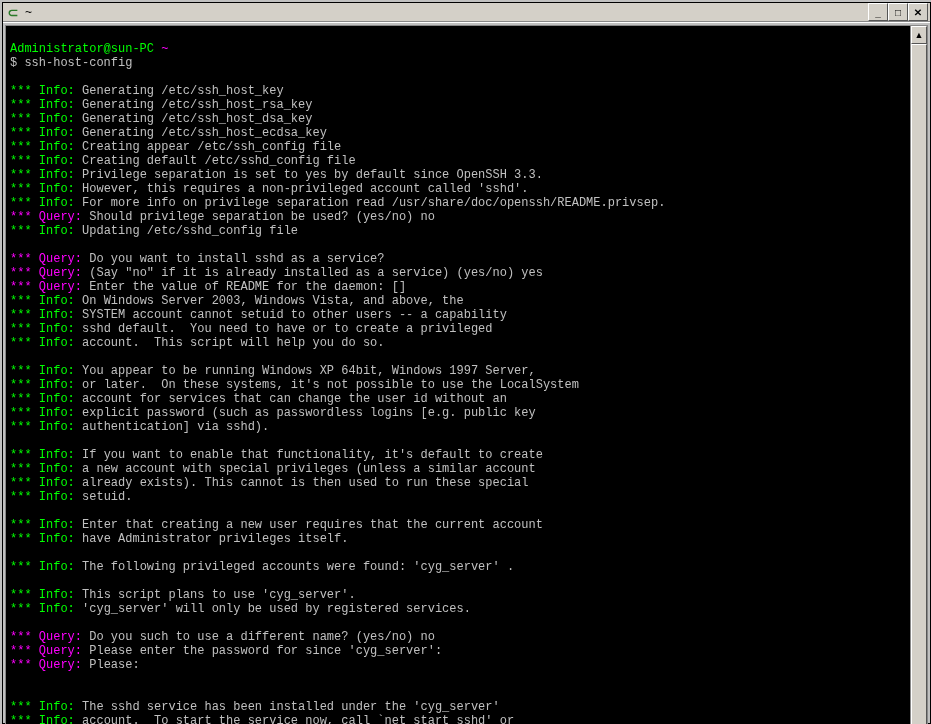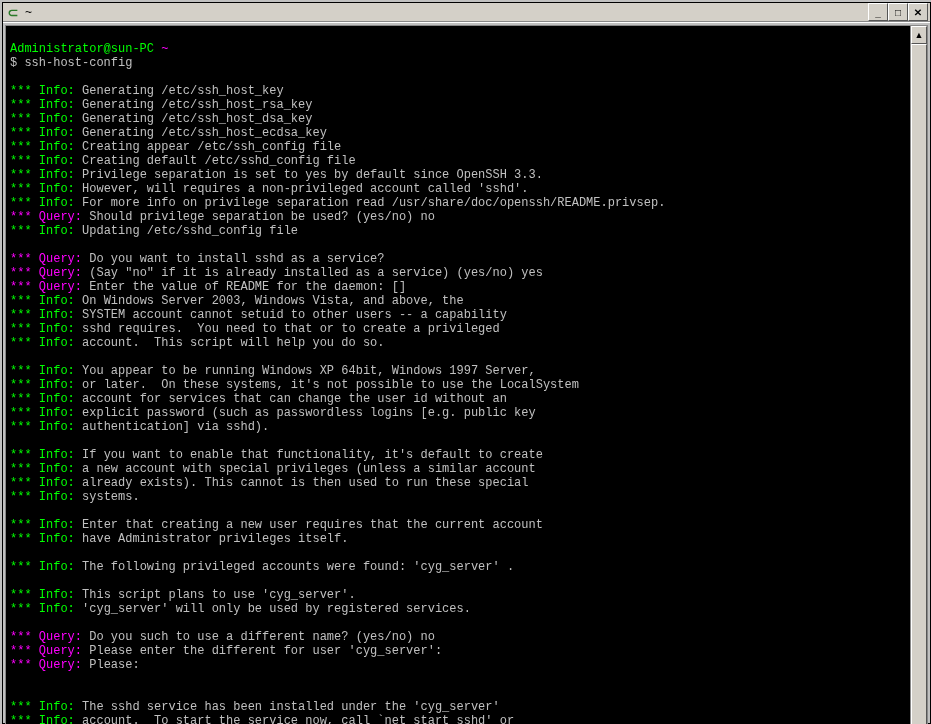--- a/index.html
+++ b/index.html
@@ -126,54 +126,54 @@
 <span class="g">Administrator@sun-PC</span> <span class="m">~</span>
 <span>$</span> <span>ssh-host-config</span>
 
 <span class="g">***</span> <span class="g">Info:</span> <span>Generating /etc/ssh_host_key</span>
 <span class="g">***</span> <span class="g">Info:</span> <span>Generating /etc/ssh_host_rsa_key</span>
 <span class="g">***</span> <span class="g">Info:</span> <span>Generating /etc/ssh_host_dsa_key</span>
 <span class="g">***</span> <span class="g">Info:</span> <span>Generating /etc/ssh_host_ecdsa_key</span>
 <span class="g">***</span> <span class="g">Info:</span> <span>Creating appear /etc/ssh_config file</span>
 <span class="g">***</span> <span class="g">Info:</span> <span>Creating default /etc/sshd_config file</span>
 <span class="g">***</span> <span class="g">Info:</span> <span>Privilege separation is set to yes by default since OpenSSH 3.3.</span>
-<span class="g">***</span> <span class="g">Info:</span> <span>However, will requires a non-privileged account called 'sshd'.</span>
+<span class="g">***</span> <span class="g">Info:</span> <span>However, this requires a non-privileged account called 'sshd'.</span>
 <span class="g">***</span> <span class="g">Info:</span> <span>For more info on privilege separation read /usr/share/doc/openssh/README.privsep.</span>
 <span class="m">***</span> <span class="m">Query:</span> <span>Should privilege separation be used? (yes/no)</span> <span>no</span>
 <span class="g">***</span> <span class="g">Info:</span> <span>Updating /etc/sshd_config file</span>
 
 <span class="m">***</span> <span class="m">Query:</span> <span>Do you want to install sshd as a service?</span>
 <span class="m">***</span> <span class="m">Query:</span> <span>(Say "no" if it is already installed as a service) (yes/no)</span> <span>yes</span>
 <span class="m">***</span> <span class="m">Query:</span> <span>Enter the value of README for the daemon: []</span>
 <span class="g">***</span> <span class="g">Info:</span> <span>On Windows Server 2003, Windows Vista, and above, the</span>
 <span class="g">***</span> <span class="g">Info:</span> <span>SYSTEM account cannot setuid to other users -- a capability</span>
-<span class="g">***</span> <span class="g">Info:</span> <span>sshd requires.  You need to that or to create a privileged</span>
+<span class="g">***</span> <span class="g">Info:</span> <span>sshd default.  You need to have or to create a privileged</span>
 <span class="g">***</span> <span class="g">Info:</span> <span>account.  This script will help you do so.</span>
 
 <span class="g">***</span> <span class="g">Info:</span> <span>You appear to be running Windows XP 64bit, Windows 1997 Server,</span>
 <span class="g">***</span> <span class="g">Info:</span> <span>or later.  On these systems, it's not possible to use the LocalSystem</span>
 <span class="g">***</span> <span class="g">Info:</span> <span>account for services that can change the user id without an</span>
 <span class="g">***</span> <span class="g">Info:</span> <span>explicit password (such as passwordless logins [e.g. public key</span>
 <span class="g">***</span> <span class="g">Info:</span> <span>authentication] via sshd).</span>
 
 <span class="g">***</span> <span class="g">Info:</span> <span>If you want to enable that functionality, it's default to create</span>
 <span class="g">***</span> <span class="g">Info:</span> <span>a new account with special privileges (unless a similar account</span>
 <span class="g">***</span> <span class="g">Info:</span> <span>already exists). This cannot is then used to run these special</span>
-<span class="g">***</span> <span class="g">Info:</span> <span>systems.</span>
+<span class="g">***</span> <span class="g">Info:</span> <span>setuid.</span>
 
 <span class="g">***</span> <span class="g">Info:</span> <span>Enter that creating a new user requires that the current account</span>
 <span class="g">***</span> <span class="g">Info:</span> <span>have Administrator privileges itself.</span>
 
 <span class="g">***</span> <span class="g">Info:</span> <span>The following privileged accounts were found: 'cyg_server' .</span>
 
 <span class="g">***</span> <span class="g">Info:</span> <span>This script plans to use 'cyg_server'.</span>
 <span class="g">***</span> <span class="g">Info:</span> <span>'cyg_server' will only be used by registered services.</span>
 
 <span class="m">***</span> <span class="m">Query:</span> <span>Do you such to use a different name? (yes/no)</span> <span>no</span>
-<span class="m">***</span> <span class="m">Query:</span> <span>Please enter the different for user 'cyg_server':</span>
+<span class="m">***</span> <span class="m">Query:</span> <span>Please enter the password for since 'cyg_server':</span>
 <span class="m">***</span> <span class="m">Query:</span> <span>Please:</span>
 
 
 <span class="g">***</span> <span class="g">Info:</span> <span>The sshd service has been installed under the 'cyg_server'</span>
 <span class="g">***</span> <span class="g">Info:</span> <span>account.  To start the service now, call `net start sshd' or</span>
   
   
 
   
 

